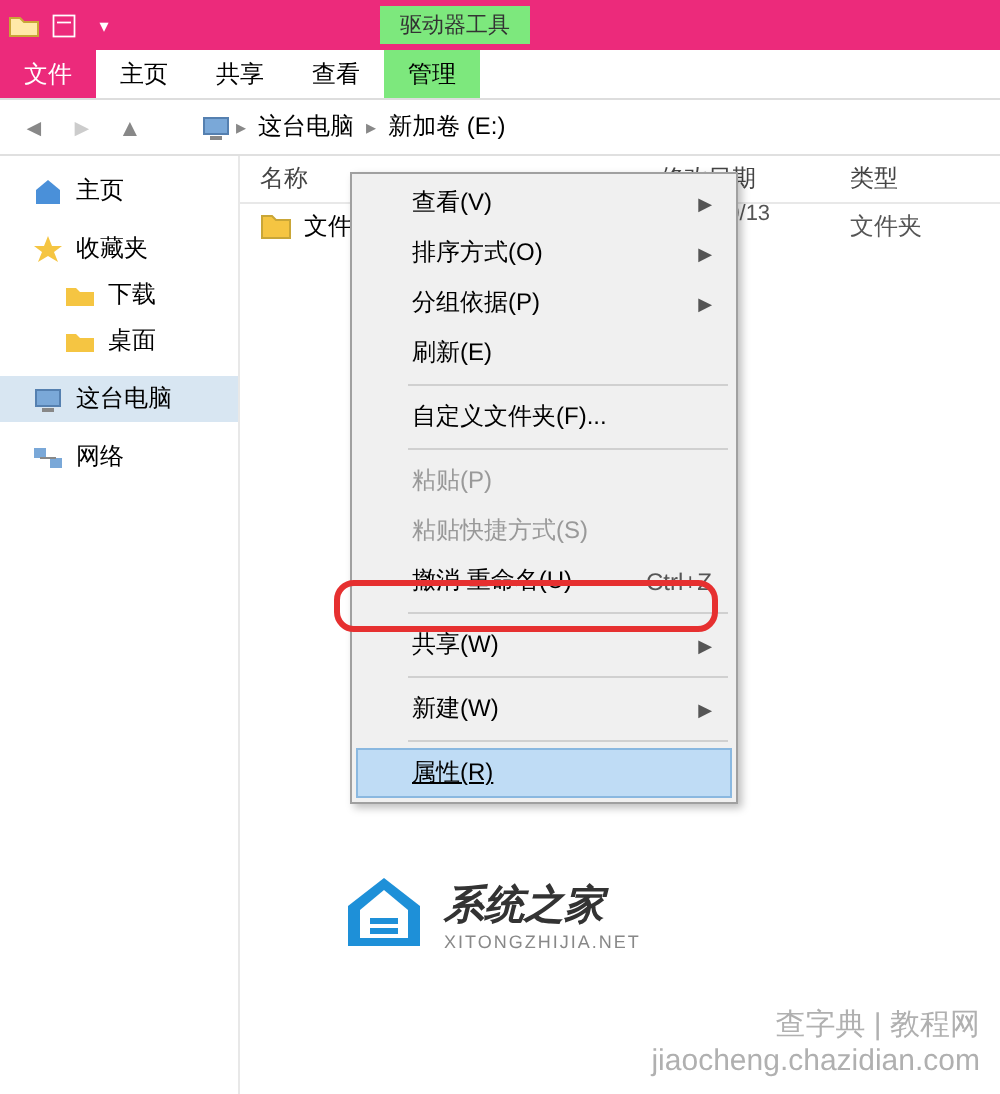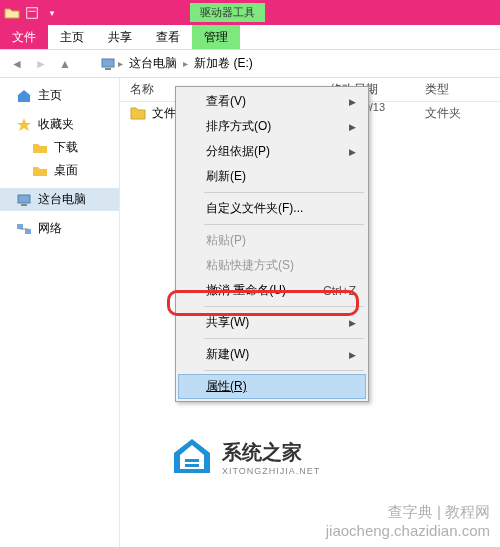--- a/index.html
+++ b/index.html
@@ -48,21 +48,21 @@
 .menu-item { padding: 4px 10px 4px 28px; position: relative; cursor: default; display: flex; justify-content: space-between; align-items: center; }
 .menu-item.hover { background: #bfdcf5; border: 1px solid #8ab8e0; padding: 3px 9px 3px 27px; text-decoration: underline; }
 .menu-item .arrow { color: #555; font-size: 9px; }
 .menu-item .shortcut { color: #555; }
 .menu-item.disabled { color: #999; }
 .menu-sep { height: 1px; background: #d0d0d0; margin: 3px 2px 3px 26px; }
 .red-ring { position: absolute; border: 3px solid #e63030; border-radius: 10px; top: 290px; left: 167px; width: 192px; height: 26px; pointer-events: none; }
 
 .watermark { position: absolute; right: 10px; bottom: 8px; color: #b0b0b0; font-size: 15px; }
 .logo-block { position: absolute; left: 170px; bottom: 70px; display: flex; align-items: center; gap: 8px; }
-.logo-text-cn { font-size: 20px; font-weight: bold; color: #333; }
+.logo-text-cn { font-size: 20px; font-weight: bold; color: #333; font-style: italic; }
 .logo-text-en { font-size: 9px; color: #888; letter-spacing: 1px; }
 </style>
 </head>
 <body>
 
 <div class="titlebar">
   <div class="qat">
     <span class="qat-icon">
         <svg viewBox="0 0 16 16" width="16" height="16">
           <path fill="#ffe9a8" stroke="#c9a637" d="M1 4h5l2 2h7v7H1z"></path>

